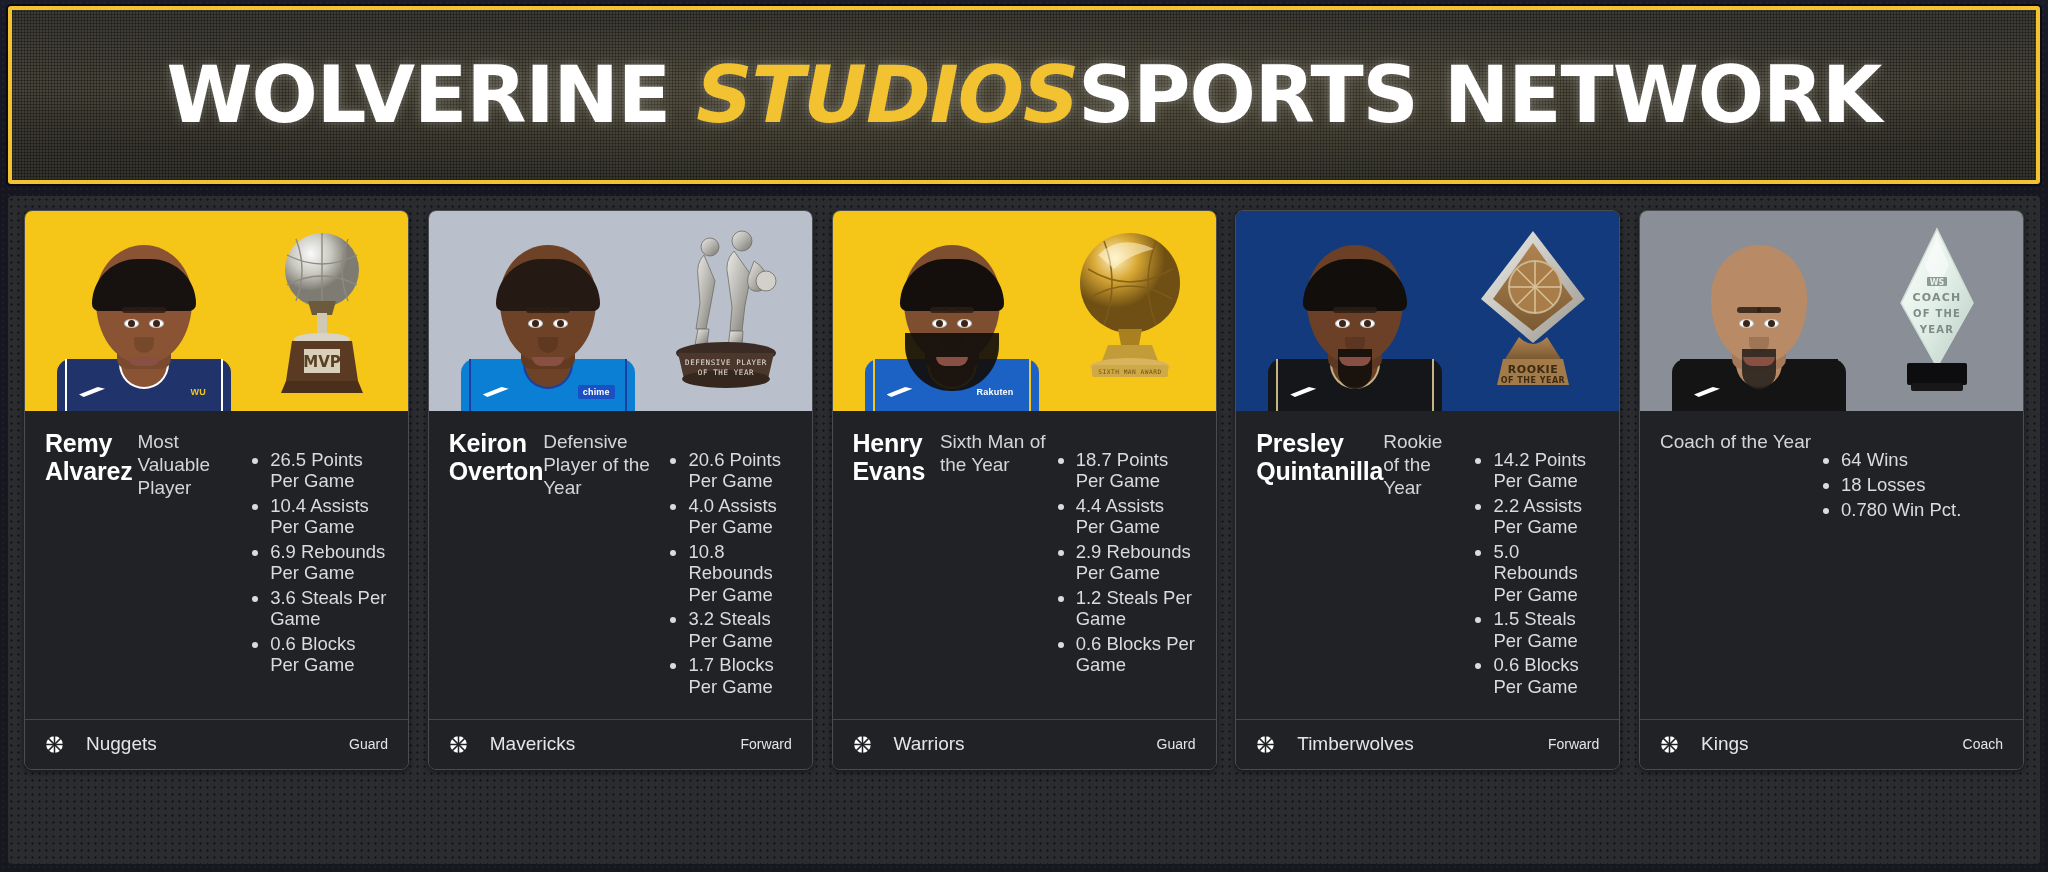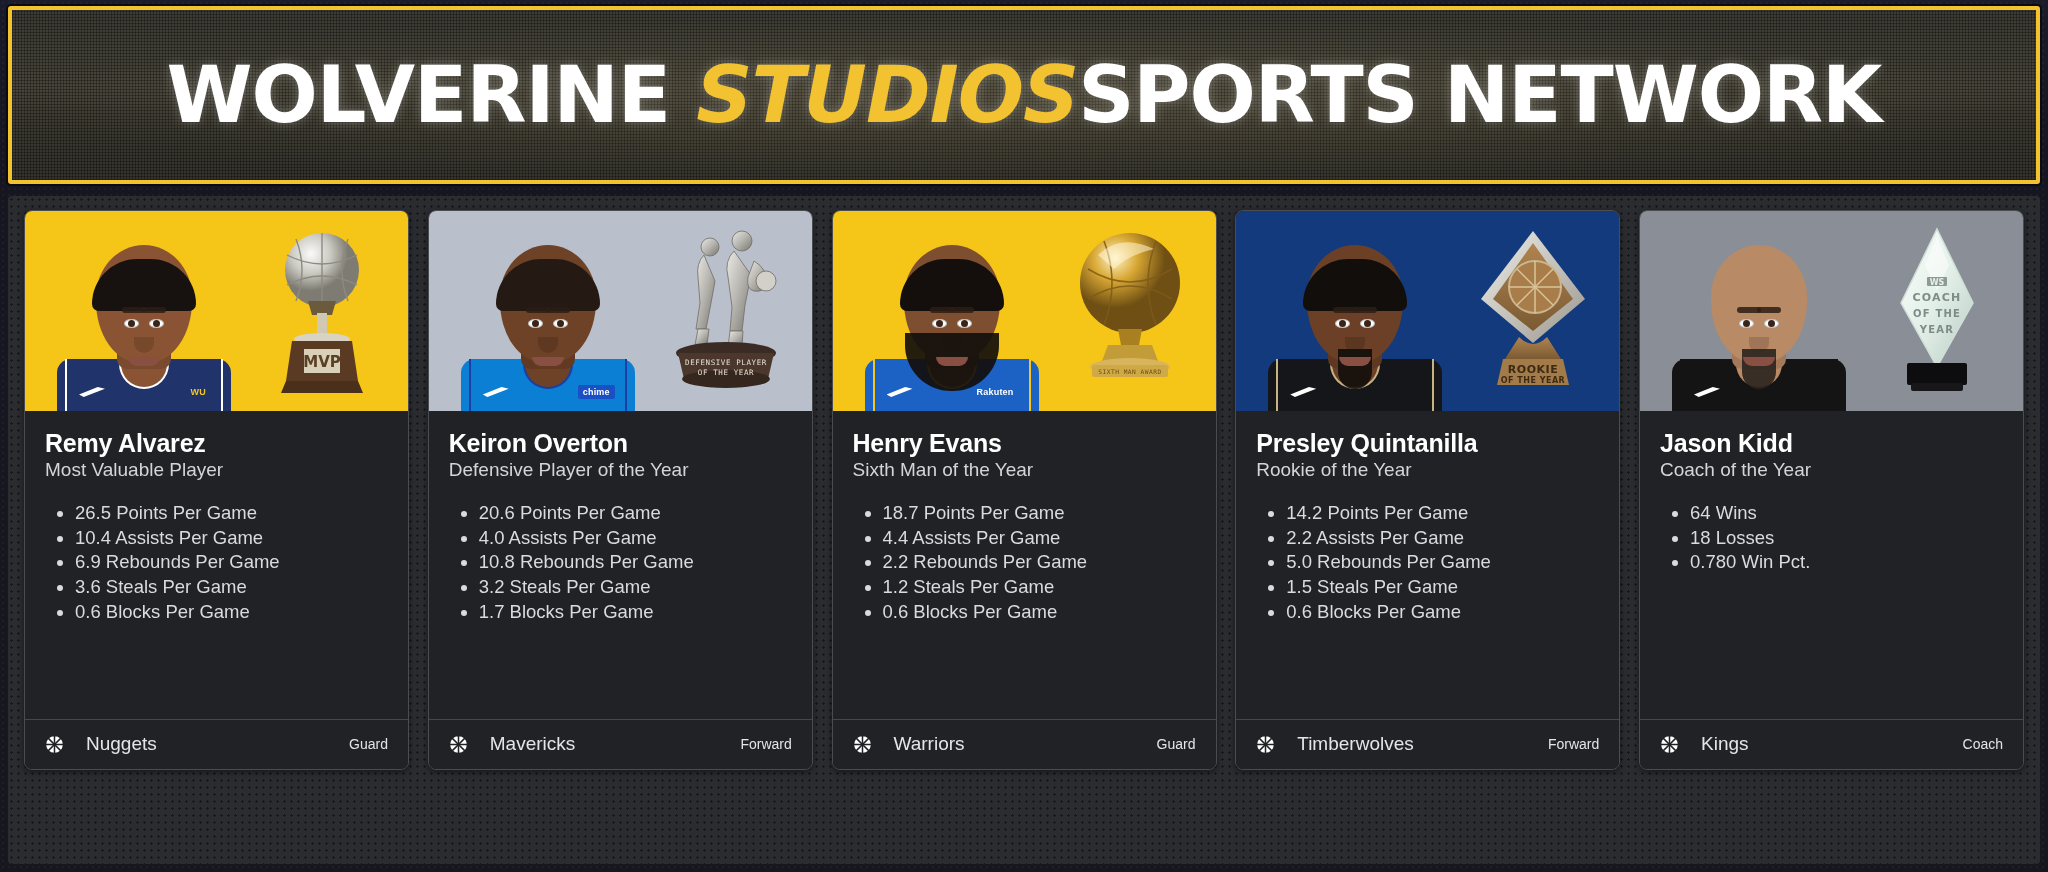--- a/index.html
+++ b/index.html
@@ -194,21 +194,21 @@
     letter-spacing:.2px;
   }
 
   
   .trophy { position:absolute; right:26px; bottom:14px; width:120px; height:172px; }
 
   
   .body {
     flex:1 1 auto;
     padding:18px 20px 6px 20px;
-    display:flex; flex-direction:column;
+    display:flex; flex-direction:row;
   }
   .pname {
     font-size:25px; font-weight:700; color:#ffffff;
     line-height:1.12; letter-spacing:-0.2px;
   }
   .award {
     margin-top:2px;
     font-size:19px; color:#d3d5d8; font-weight:400;
     line-height:1.2;
   }
@@ -461,21 +461,21 @@
       <text x="60" y="149" font-family="DejaVu Sans Mono, monospace" font-size="6.2" fill="#6a4f12" text-anchor="middle" letter-spacing=".5">SIXTH MAN AWARD</text>
     </svg></div>
     </div>
 
     <div class="body">
       <div class="pname">Henry Evans</div>
       <div class="award">Sixth Man of the Year</div>
       <ul class="stats">
               <li>18.7 Points Per Game</li>
               <li>4.4 Assists Per Game</li>
-              <li>2.2 Rebounds Per Game</li>
+              <li>2.9 Rebounds Per Game</li>
               <li>1.2 Steals Per Game</li>
               <li>0.6 Blocks Per Game</li>
             </ul>
       <div class="spacer"></div>
     </div>
 
     <div class="foot">
       <div class="team">
         <svg class="bball" viewBox="0 0 24 24">
     <circle cx="12" cy="12" r="10.5" fill="#ffffff"></circle>
@@ -611,21 +611,20 @@
     <text x="60" y="59.5" font-family="DejaVu Sans, sans-serif" font-size="8" font-weight="700" fill="#e8f0ec" text-anchor="middle">WS</text>
     <text x="60" y="76" font-family="DejaVu Sans, sans-serif" font-size="11" font-weight="700" fill="#7d8d86" text-anchor="middle" letter-spacing="1.2">COACH</text>
     <text x="60" y="92" font-family="DejaVu Sans, sans-serif" font-size="10" font-weight="700" fill="#7d8d86" text-anchor="middle" letter-spacing="1.2">OF THE</text>
     <text x="60" y="108" font-family="DejaVu Sans, sans-serif" font-size="10" font-weight="700" fill="#7d8d86" text-anchor="middle" letter-spacing="1.2">YEAR</text>
     <rect x="30" y="138" width="60" height="22" rx="2" fill="#0d0d0f"></rect>
     <rect x="34" y="158" width="52" height="8" rx="2" fill="#17171a"></rect>
   </svg></div>
     </div>
 
     <div class="body">
-      <div class="pname">Jason Kidd</div>
       <div class="award">Coach of the Year</div>
       <ul class="stats">
               <li>64 Wins</li>
               <li>18 Losses</li>
               <li>0.780 Win Pct.</li>
             </ul>
       <div class="spacer"></div>
     </div>
 
     <div class="foot">

